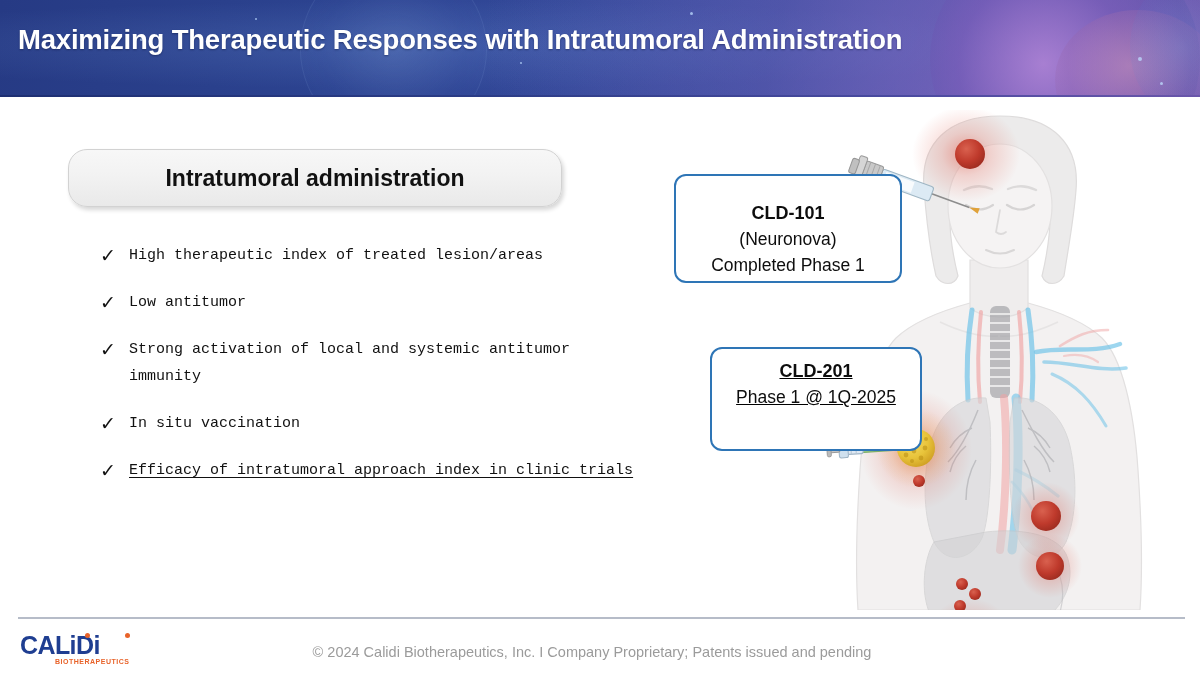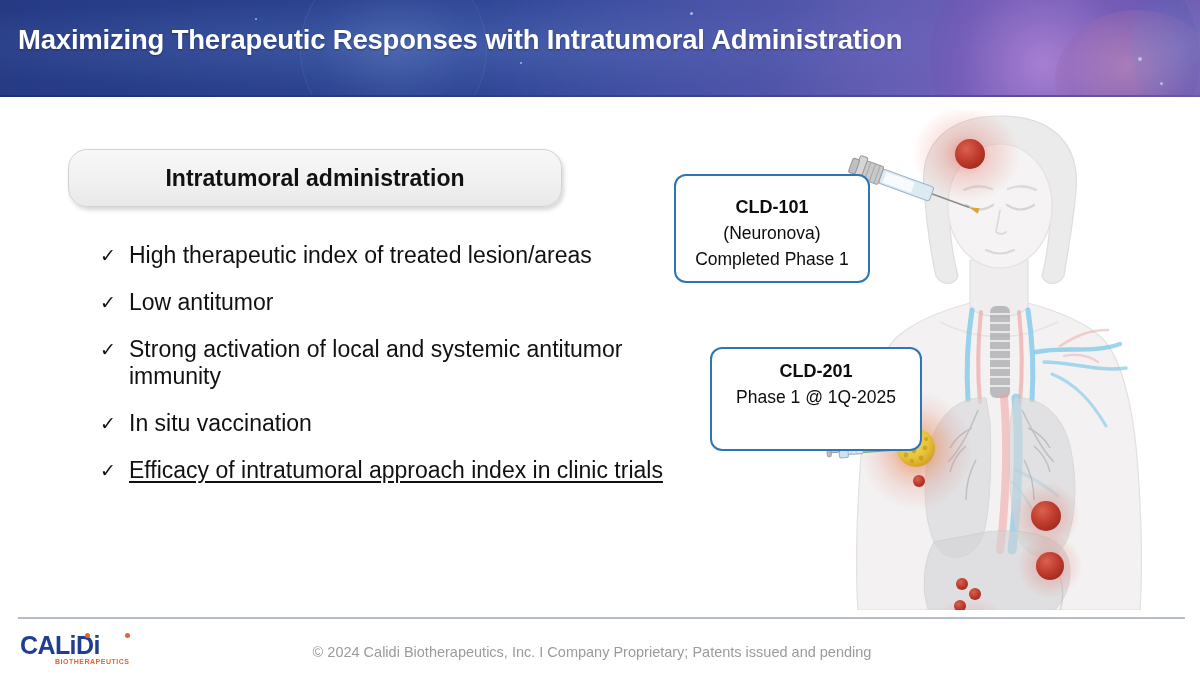--- a/index.html
+++ b/index.html
@@ -102,38 +102,39 @@
     margin-bottom: 20px;
   }
   .bullet-check {
     flex: 0 0 29px;
     font-size: 19px;
     line-height: 27px;
     color: #111111;
     font-family: "DejaVu Sans", sans-serif;
   }
   .bullet-text {
-    font-size: 23px;
+    font-size: 15px;
     line-height: 27px;
     color: #111111;
+    font-family: Liberation Mono, monospace;
   }
   .bullet-text.underline { text-decoration: underline; text-underline-offset: 3px; }
 
   
   .callout {
     position: absolute;
     background: #ffffff;
     border: 2px solid #2e75b6;
     border-radius: 12px;
     box-sizing: border-box;
     text-align: center;
     z-index: 6;
   }
-  #callout-cld101 { left: 674px; top: 174px; width: 196px; height: 109px; padding-top: 18px; }
-  #callout-cld201 { left: 710px; top: 347px; width: 212px; height: 104px; padding-top: 9px; }
+  #callout-cld101 { left: 674px; top: 174px; width: 228px; height: 109px; padding-top: 24px; }
+  #callout-cld201 { left: 710px; top: 347px; width: 212px; height: 104px; padding-top: 9px; text-decoration: underline; }
   .callout-line { font-size: 17.5px; line-height: 26px; color: #0d0d0d; }
   .callout-line.title { font-weight: bold; font-size: 18px; }
 
   
   #anatomy { position: absolute; left: 820px; top: 110px; width: 380px; height: 500px; }
   #anatomy svg { display: block; }
 
   
   #footer-rule {
     position: absolute;

